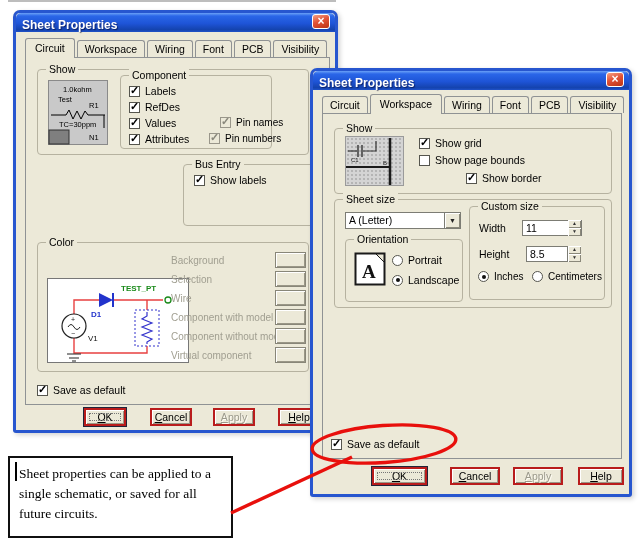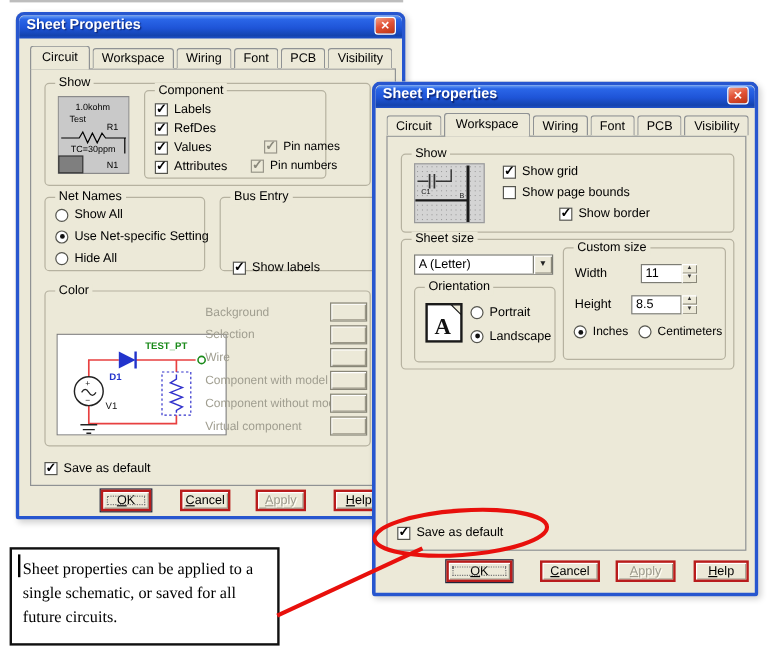--- a/index.html
+++ b/index.html
@@ -5,21 +5,21 @@
   html,body{margin:0;padding:0;background:#fff;}
   .stage{position:relative;width:644px;height:549px;background:#fff;overflow:hidden;
          font-family:"Liberation Sans",sans-serif;font-size:10.5px;color:#000;}
   .artifact-line{position:absolute;background:#bdbdbd;}
 
   
   .win{position:absolute;background:#ECE9D8;border-radius:7px 7px 3px 3px;
        box-shadow:inset 0 0 0 3px #2756cf,2px 2px 5px rgba(0,0,0,.18);}
   .titlebar{position:absolute;left:3px;right:3px;top:3px;height:19px;border-radius:5px 5px 0 0;
        background:linear-gradient(180deg,#6aa0f7 0%,#2a66e8 16%,#1e54d7 55%,#1443ae 88%,#2052c9 100%);
-       display:flex;align-items:flex-start;}
+       display:flex;align-items:flex-end;}
   .title{color:#fff;font-weight:bold;font-size:12px;padding-left:6px;white-space:nowrap;
        text-shadow:1px 1px 1px rgba(0,0,40,.55);}
   .closebtn{position:absolute;top:4px;width:18px;height:15px;border:1px solid #fff;border-radius:3px;
        background:linear-gradient(160deg,#f4a184 0%,#e25338 45%,#bb3312 100%);
        color:#fff;text-align:center;box-sizing:border-box;}
   .closebtn::before{content:"×";font-weight:bold;font-size:12px;line-height:12px;display:block;}
 
   .tabs{position:absolute;display:flex;align-items:flex-end;z-index:2;}
   .tab{font-size:10.5px;background:#ECE9D8;border:1px solid #8f9294;border-bottom:none;
        border-radius:3px 3px 0 0;margin-right:2px;padding:0 7px;height:16px;line-height:16px;white-space:nowrap;}
@@ -138,39 +138,24 @@
             <span class="box checked"></span>
             <span>Pin names</span>
           </div>
           <div class="check disabled" style="left:88px;top:57px;font-size:10px;">
             <span class="box checked"></span>
             <span>Pin numbers</span>
           </div>
         </div>
       </div>
 
-      <div class="group" style="left:11px;top:106px;width:132px;height:60px;">
-        <span class="glabel">Net Names</span>
-        <div class="radio-row" style="left:8px;top:8px;">
-          <span class="rad"></span>
-          <span>Show All</span>
-        </div>
-        <div class="radio-row" style="left:8px;top:26px;">
-          <span class="rad sel"></span>
-          <span>Use Net-specific Setting</span>
-        </div>
-        <div class="radio-row" style="left:8px;top:44px;">
-          <span class="rad"></span>
-          <span>Hide All</span>
-        </div>
-      </div>
 
       <div class="group" style="left:157px;top:106px;width:120px;height:60px;padding-left:36px;">
         <span class="glabel">Bus Entry</span>
-        <div class="check" style="left:10px;top:9px;margin-top:43px;">
+        <div class="check" style="left:10px;top:9px;">
           <span class="box checked"></span>
           <span>Show labels</span>
         </div>
       </div>
 
       <div class="group" style="left:11px;top:184px;width:270px;height:128px;">
         <span class="glabel">Color</span>
         <svg class="preview" style="left:9px;top:35px;" width="142" height="85">
           <rect x="0.5" y="0.5" width="141" height="84" fill="#fff" stroke="#777"></rect>
           <path d="M27,36 V22 H52 M66,22 H116 M100,22 V32 M100,68 V75 H27 V60" fill="none" stroke="#e84040" stroke-width="1.4"></path>
@@ -287,21 +272,21 @@
           </div>
           <div class="radio-row" style="left:46px;top:34px;justify-content:center;">
             <span class="rad sel"></span>
             <span>Landscape</span>
           </div>
         </div>
 
         <div class="group" style="left:134px;top:6px;width:134px;height:92px;">
           <span class="glabel">Custom size</span>
           <span class="stext" style="left:9px;top:15px;">Width</span>
-          <input class="field" style="left: 64px; top: 13px; width: 42px;" readonly="" value="11">
+          <input class="field" style="left: 52px; top: 13px; width: 60px;" readonly="" value="11">
           <div class="spin" style="left:98px;top:13px;">
               <span>▲</span>
               <span>▼</span>
             </div>
           <span class="stext" style="left:9px;top:41px;">Height</span>
           <input class="field" style="left: 56px; top: 39px; width: 42px;" readonly="" value="8.5">
           <div class="spin" style="left:98px;top:39px;">
               <span>▲</span>
               <span>▼</span>
             </div>

